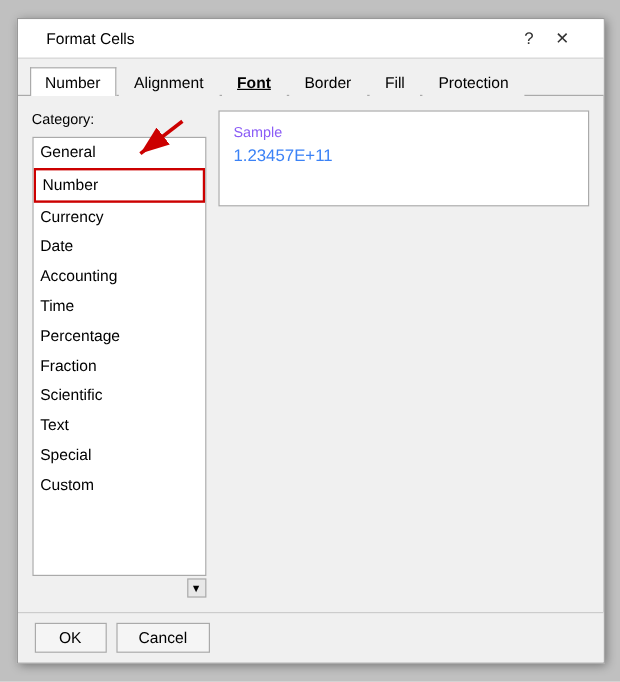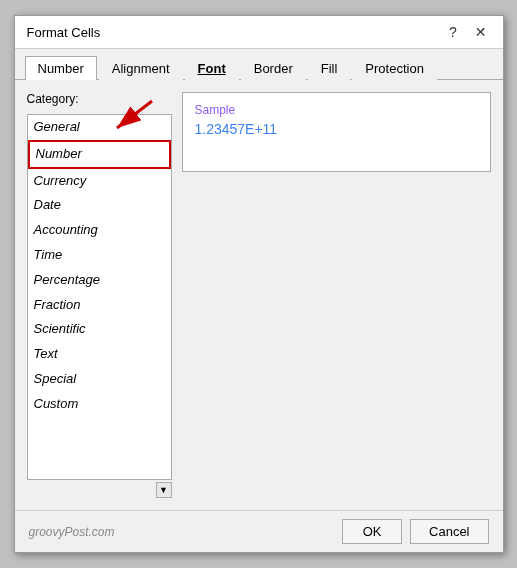--- a/index.html
+++ b/index.html
@@ -15,21 +15,21 @@
     }
     .dialog {
       width: 490px;
       background: #f0f0f0;
       border: 1px solid #999;
       box-shadow: 2px 2px 8px rgba(0,0,0,0.4);
     }
     .title-bar {
       background: #ffffff;
       border-bottom: 1px solid #ccc;
-      padding: 8px 12px;
+      padding: 8px 24px;
       display: flex;
       align-items: center;
       justify-content: space-between;
     }
     .title-text {
       font-size: 13px;
       font-weight: 400;
       color: #000;
     }
     .title-controls {
@@ -93,21 +93,20 @@
     .list-container {
       flex: 1;
       background: #fff;
       border: 1px solid #aaa;
       overflow: hidden;
       position: relative;
     }
     .list-scroll {
       height: 100%;
       overflow-y: auto;
-      font-style: italic;
     }
     .list-item {
       padding: 2px 6px;
       cursor: pointer;
       color: #000;
       font-size: 13px;
       line-height: 1.6;
     }
     .right-panel {
       flex: 1;
@@ -243,19 +242,18 @@
 
     <div class="right-panel">
       <div class="sample-box">
         <div class="sample-label">Sample</div>
         <div class="sample-value">1.23457E+11</div>
       </div>
     </div>
   </div>
 
   <div class="footer">
-    <span class="watermark">groovyPost.com</span>
     <div class="footer-buttons">
       <button class="footer-btn">OK</button>
       <button class="footer-btn">Cancel</button>
     </div>
   </div>
 </div>
 
 </body></html>

